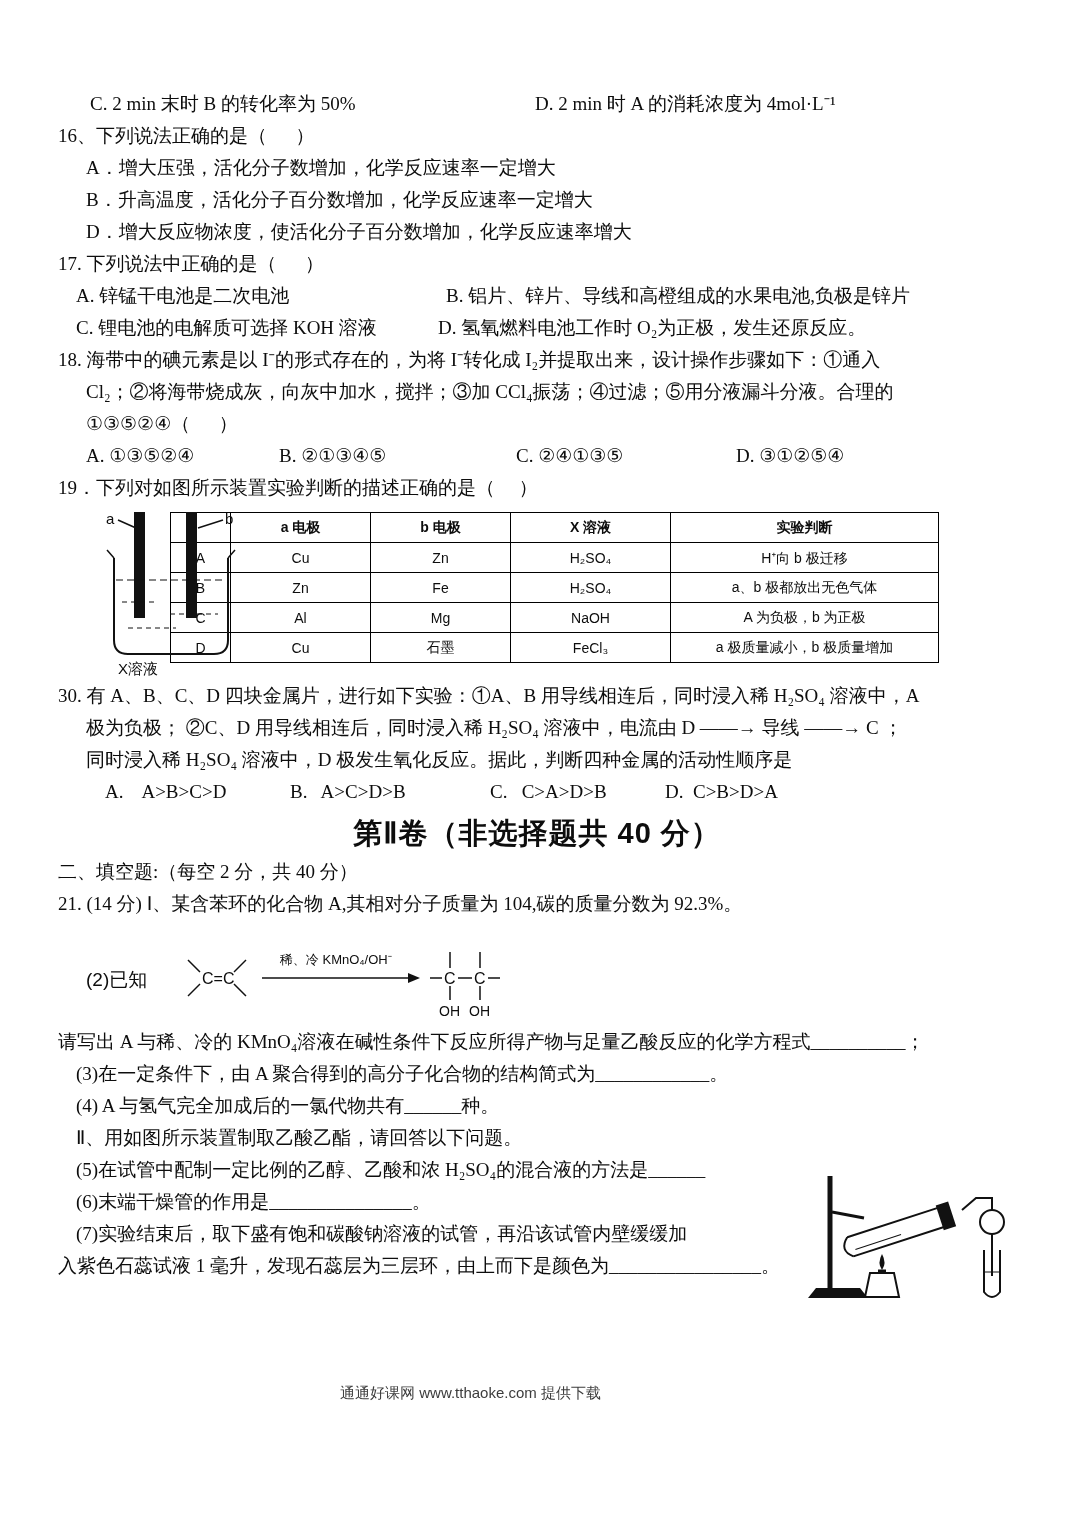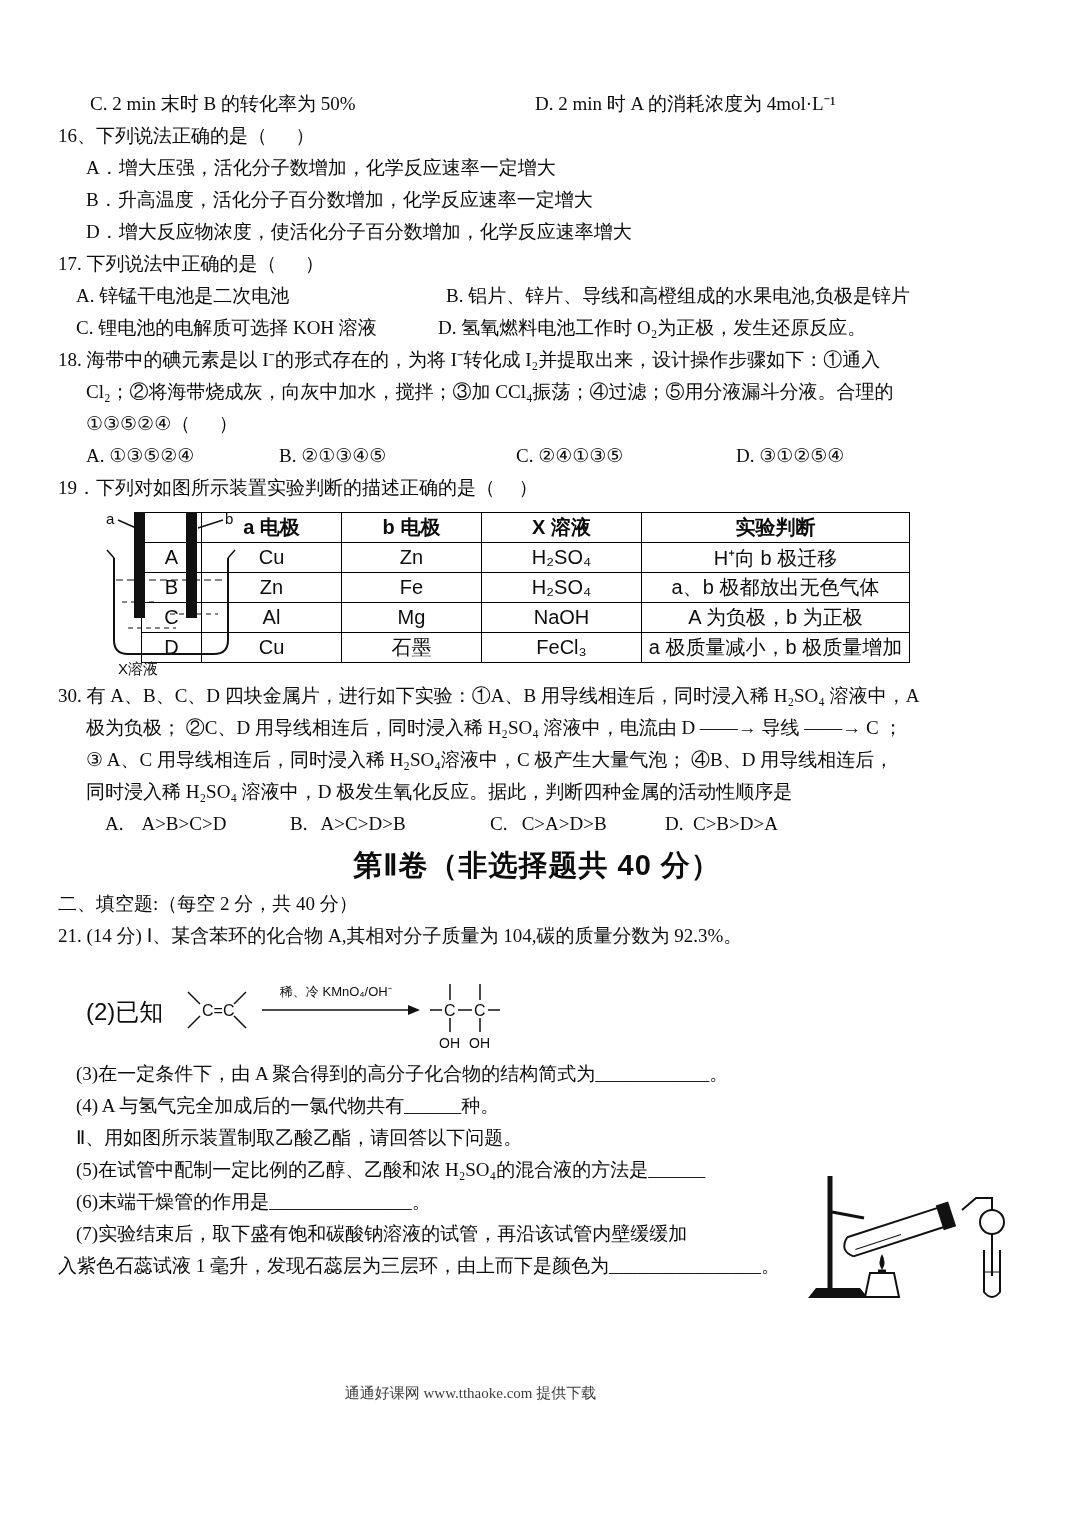--- a/index.html
+++ b/index.html
@@ -7,29 +7,29 @@
 body{width:1075px;height:1518px;position:relative;color:#0d0d0d;font-family:"Liberation Sans",sans-serif;overflow:hidden;}
 .content{position:absolute;left:58px;top:88px;width:1002px;font-size:19px;}
 .line{height:32px;line-height:32px;white-space:pre;font-family:Liberation Serif, serif;}
 .ind1{padding-left:28px;}
 .ind2{padding-left:18px;}
 .p32{padding-left:32px;}
 .p47{padding-left:47px;}
 .opt{display:inline-block;}
 .q19-block{position:relative;margin:8px 0 10px;height:158px;}
 .beaker{position:absolute;left:40px;top:-6px;}
-.q19-table{border-collapse:collapse;margin-left:83px;font-size:20px;text-align:center;table-layout:fixed;width:768px;}
+.q19-table{border-collapse:collapse;margin-left:112px;font-size:14px;text-align:center;table-layout:fixed;width:768px;}
 .q19-table th,.q19-table td{border:1.6px solid #000;height:30px;padding:0 4px;overflow:hidden;white-space:nowrap;}
 .q19-table th{font-weight:bold;}
 .sec2-title{height:46px;line-height:46px;margin-top:2px;text-align:center;font-size:29px;font-weight:bold;letter-spacing:1px;width:958px;}
 .scheme-row{position:relative;height:92px;margin-top:14px;}
-.scheme-label{position:absolute;left:28px;top:30px;font-size:24px;line-height:32px;white-space:pre;}
+.scheme-label{position:absolute;left:28px;top:30px;font-size:19px;line-height:32px;white-space:pre;}
 .scheme-svg{position:absolute;left:126px;top:0;}
 .apparatus{position:absolute;left:796px;top:1160px;}
-.footer{position:absolute;left:0;top:1384px;width:941px;text-align:center;font-size:15px;color:#3c3c3c;font-family:Liberation Serif, serif;}
+.footer{position:absolute;left:0;top:1384px;width:941px;text-align:center;font-size:15px;color:#3c3c3c;}
 svg text{font-family:"Liberation Sans",sans-serif;fill:#0d0d0d;}
 </style>
 </head>
 <body>
 
 <div class="page">
   <div class="content">
 
     <div class="line p32"><span class="opt" style="width:445px">C. 2 min 末时 B 的转化率为 50%</span><span>D. 2 min 时 A 的消耗浓度为 4mol·L⁻¹</span></div>
 
@@ -111,21 +111,20 @@
             <td>石墨</td>
             <td>FeCl₃</td>
             <td>a 极质量减小，b 极质量增加</td>
           </tr>
         </tbody>
       </table>
     </div>
 
     <div class="line">30. 有 A、B、C、D 四块金属片，进行如下实验：①A、B 用导线相连后，同时浸入稀 H₂SO₄ 溶液中，A</div>
     <div class="line ind1">极为负极； ②C、D 用导线相连后，同时浸入稀 H₂SO₄ 溶液中，电流由 D ——→ 导线 ——→ C ；</div>
-    <div class="line ind1">③ A、C 用导线相连后，同时浸入稀 H₂SO₄溶液中，C 极产生大量气泡； ④B、D 用导线相连后，</div>
     <div class="line ind1">同时浸入稀 H₂SO₄ 溶液中，D 极发生氧化反应。据此，判断四种金属的活动性顺序是</div>
     <div class="line p47"><span class="opt" style="width:185px">A.    A&gt;B&gt;C&gt;D</span><span class="opt" style="width:200px">B.   A&gt;C&gt;D&gt;B</span><span class="opt" style="width:175px">C.   C&gt;A&gt;D&gt;B</span><span>D.  C&gt;B&gt;D&gt;A</span></div>
 
     <div class="sec2-title">第Ⅱ卷（非选择题共 40 分）</div>
     <div class="line">二、填空题:（每空 2 分，共 40 分）</div>
 
     <div class="line">21. (14 分) Ⅰ、某含苯环的化合物 A,其相对分子质量为 104,碳的质量分数为 92.3%。</div>
 
     <div class="scheme-row">
       <span class="scheme-label">(2)已知</span>
@@ -145,20 +144,21 @@
         <line x1="304" y1="44" x2="316" y2="44" stroke="#111" stroke-width="1.5"></line>
         <line x1="266" y1="18" x2="266" y2="34" stroke="#111" stroke-width="1.5"></line>
         <line x1="296" y1="18" x2="296" y2="34" stroke="#111" stroke-width="1.5"></line>
         <line x1="266" y1="52" x2="266" y2="66" stroke="#111" stroke-width="1.5"></line>
         <line x1="296" y1="52" x2="296" y2="66" stroke="#111" stroke-width="1.5"></line>
         <text x="255" y="82" font-size="14">OH</text>
         <text x="285" y="82" font-size="14">OH</text>
       </svg>
     </div>
 
+    <div class="line">请写出 A 与稀、冷的 KMnO₄溶液在碱性条件下反应所得产物与足量乙酸反应的化学方程式__________；</div>
     <div class="line ind2">(3)在一定条件下，由 A 聚合得到的高分子化合物的结构简式为____________。</div>
     <div class="line ind2">(4) A 与氢气完全加成后的一氯代物共有______种。</div>
     <div class="line ind2">Ⅱ、用如图所示装置制取乙酸乙酯，请回答以下问题。</div>
     <div class="line ind2">(5)在试管中配制一定比例的乙醇、乙酸和浓 H₂SO₄的混合液的方法是______</div>
     <div class="line ind2">(6)末端干燥管的作用是_______________。</div>
     <div class="line ind2">(7)实验结束后，取下盛有饱和碳酸钠溶液的试管，再沿该试管内壁缓缓加</div>
     <div class="line">入紫色石蕊试液 1 毫升，发现石蕊层为三层环，由上而下是颜色为________________。</div>
   </div>
 
   <div class="apparatus">

